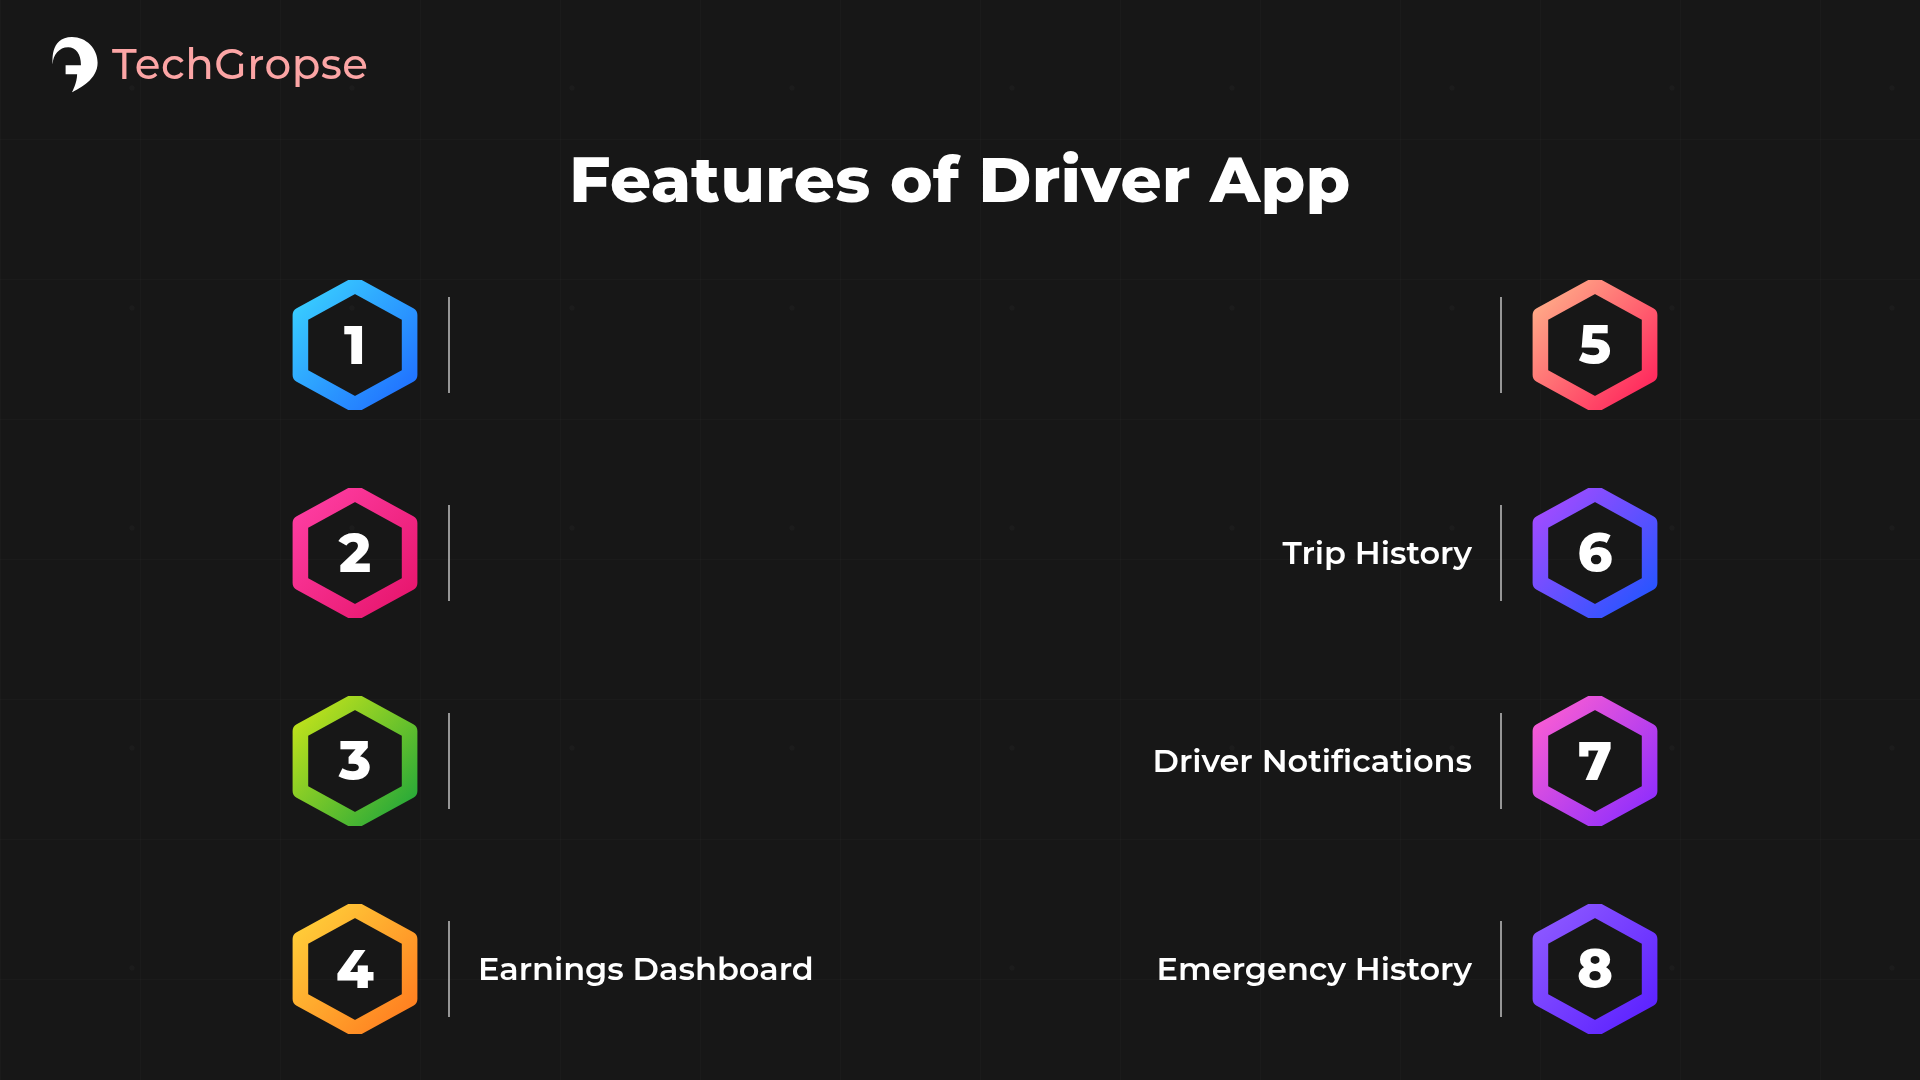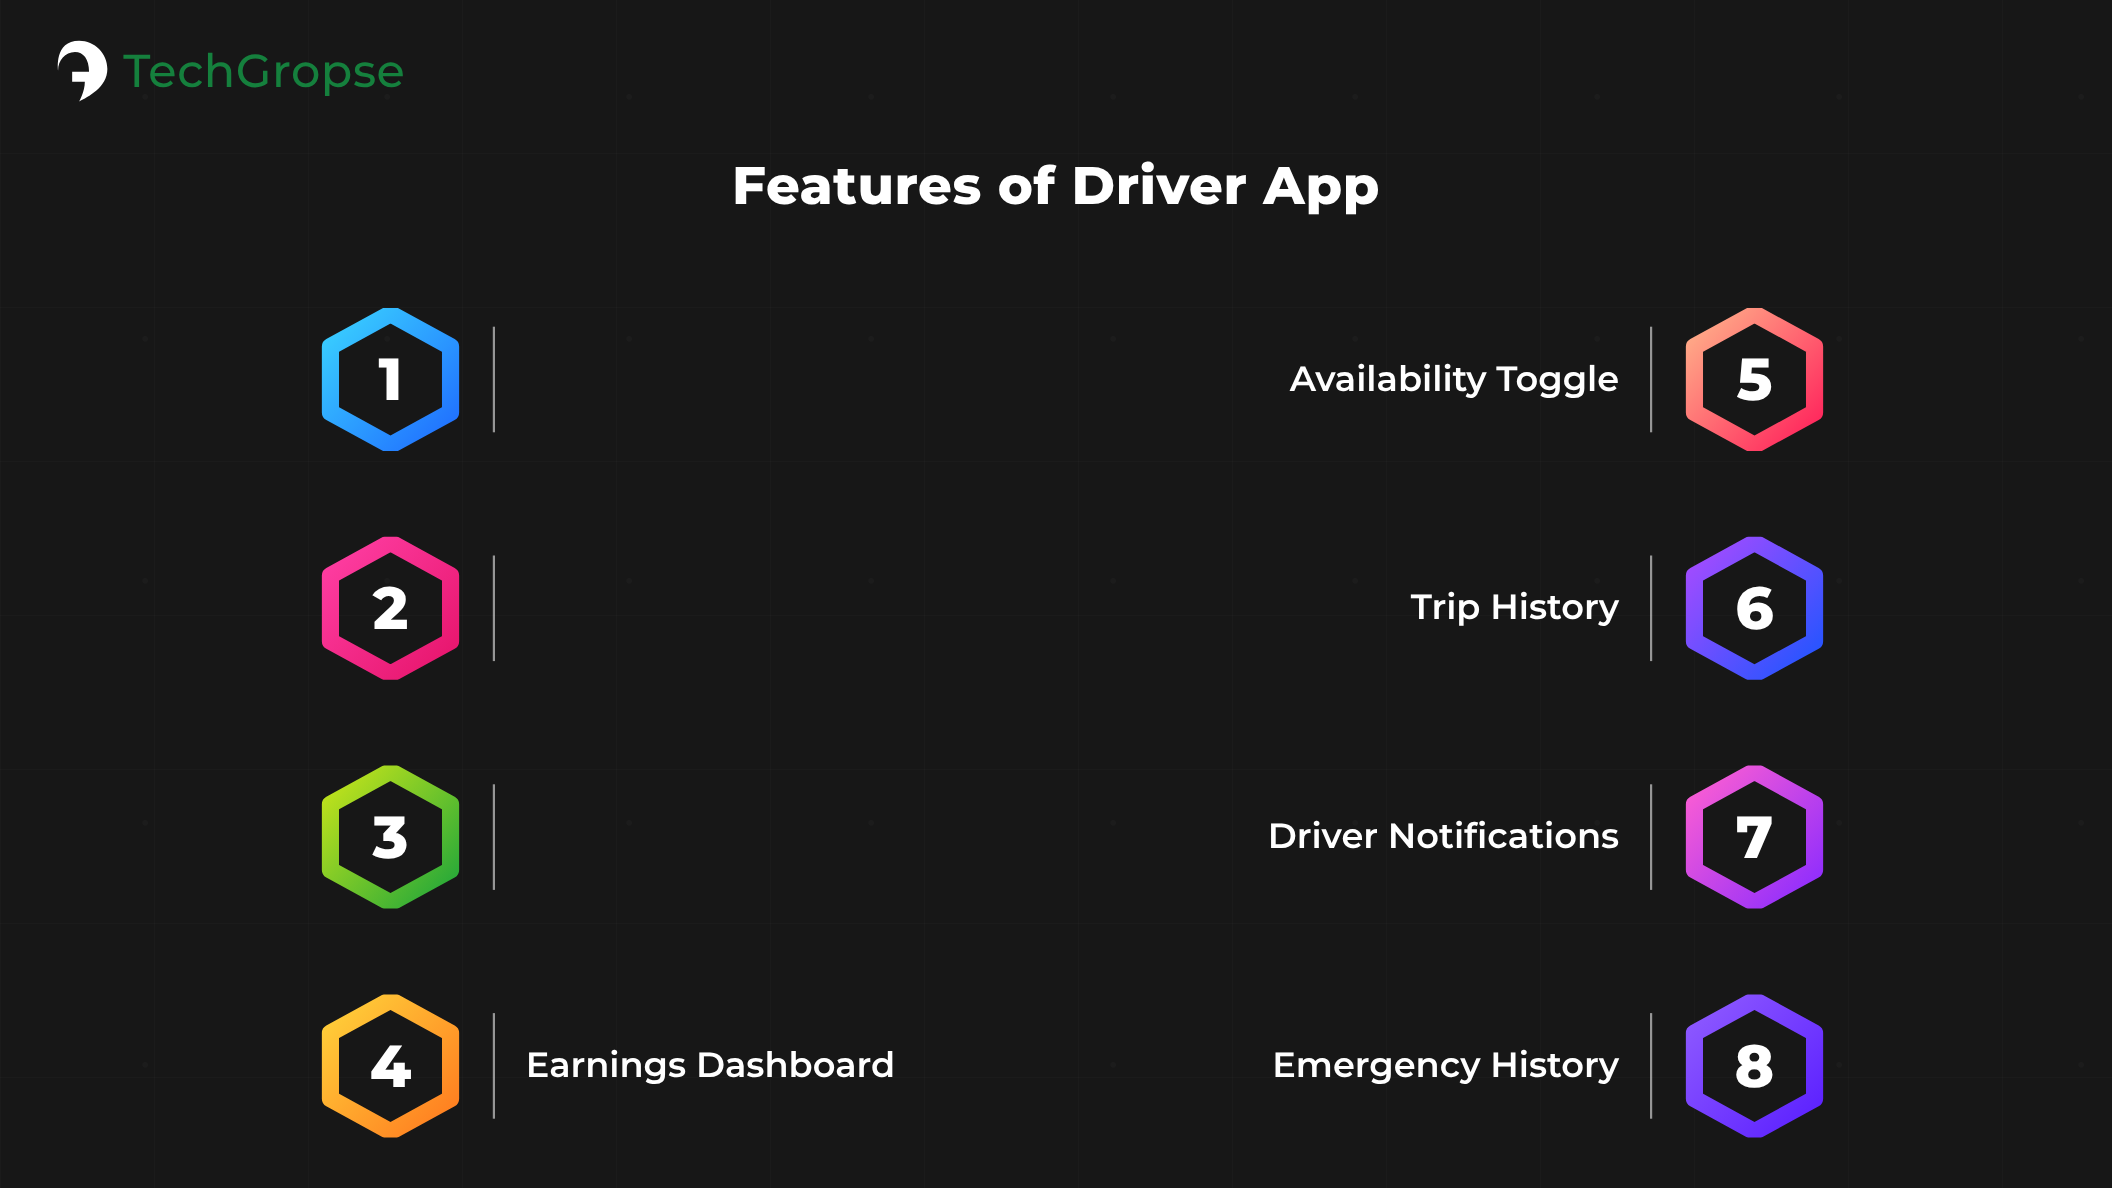--- a/index.html
+++ b/index.html
@@ -30,27 +30,27 @@
   }
   .logo-mark {
     width:64px; height:64px;
     position:relative;
   }
   .logo-mark svg { width:100%; height:100%; }
   .logo-text {
     font-size:42px;
     font-weight:500;
     letter-spacing:0.5px;
-    color:#15803d;
+    color:#fca5a5;
   }
   .title {
     position:absolute;
     top:140px; left:0; right:0;
     text-align:center;
-    font-size:48px;
+    font-size:64px;
     font-weight:800;
     letter-spacing:0.5px;
   }
   .columns {
     position:absolute;
     top:270px; left:0; right:0; bottom:0;
     display:flex;
     justify-content:space-between;
     padding:0 260px 40px 290px;
   }
@@ -179,21 +179,20 @@
       <linearGradient id="gright0" x1="0" y1="0" x2="1" y2="1">
         <stop offset="0%" stop-color="#ffb28a"></stop>
         <stop offset="100%" stop-color="#ff1f5a"></stop>
       </linearGradient>
     </defs>
     <polygon points="50,4 92,27 92,73 50,96 8,73 8,27" fill="none" stroke="url(#gright0)" stroke-width="12" stroke-linejoin="round"></polygon>
   </svg>
           <div class="num">5</div>
         </div>
         <div class="divider"></div>
-        <div class="label">Availability Toggle</div>
       </div>
       <div class="item right">
         <div class="hex">
           <svg viewBox="0 0 100 100">
     <defs>
       <linearGradient id="gright1" x1="0" y1="0" x2="1" y2="1">
         <stop offset="0%" stop-color="#a94bff"></stop>
         <stop offset="100%" stop-color="#1f55ff"></stop>
       </linearGradient>
     </defs>

